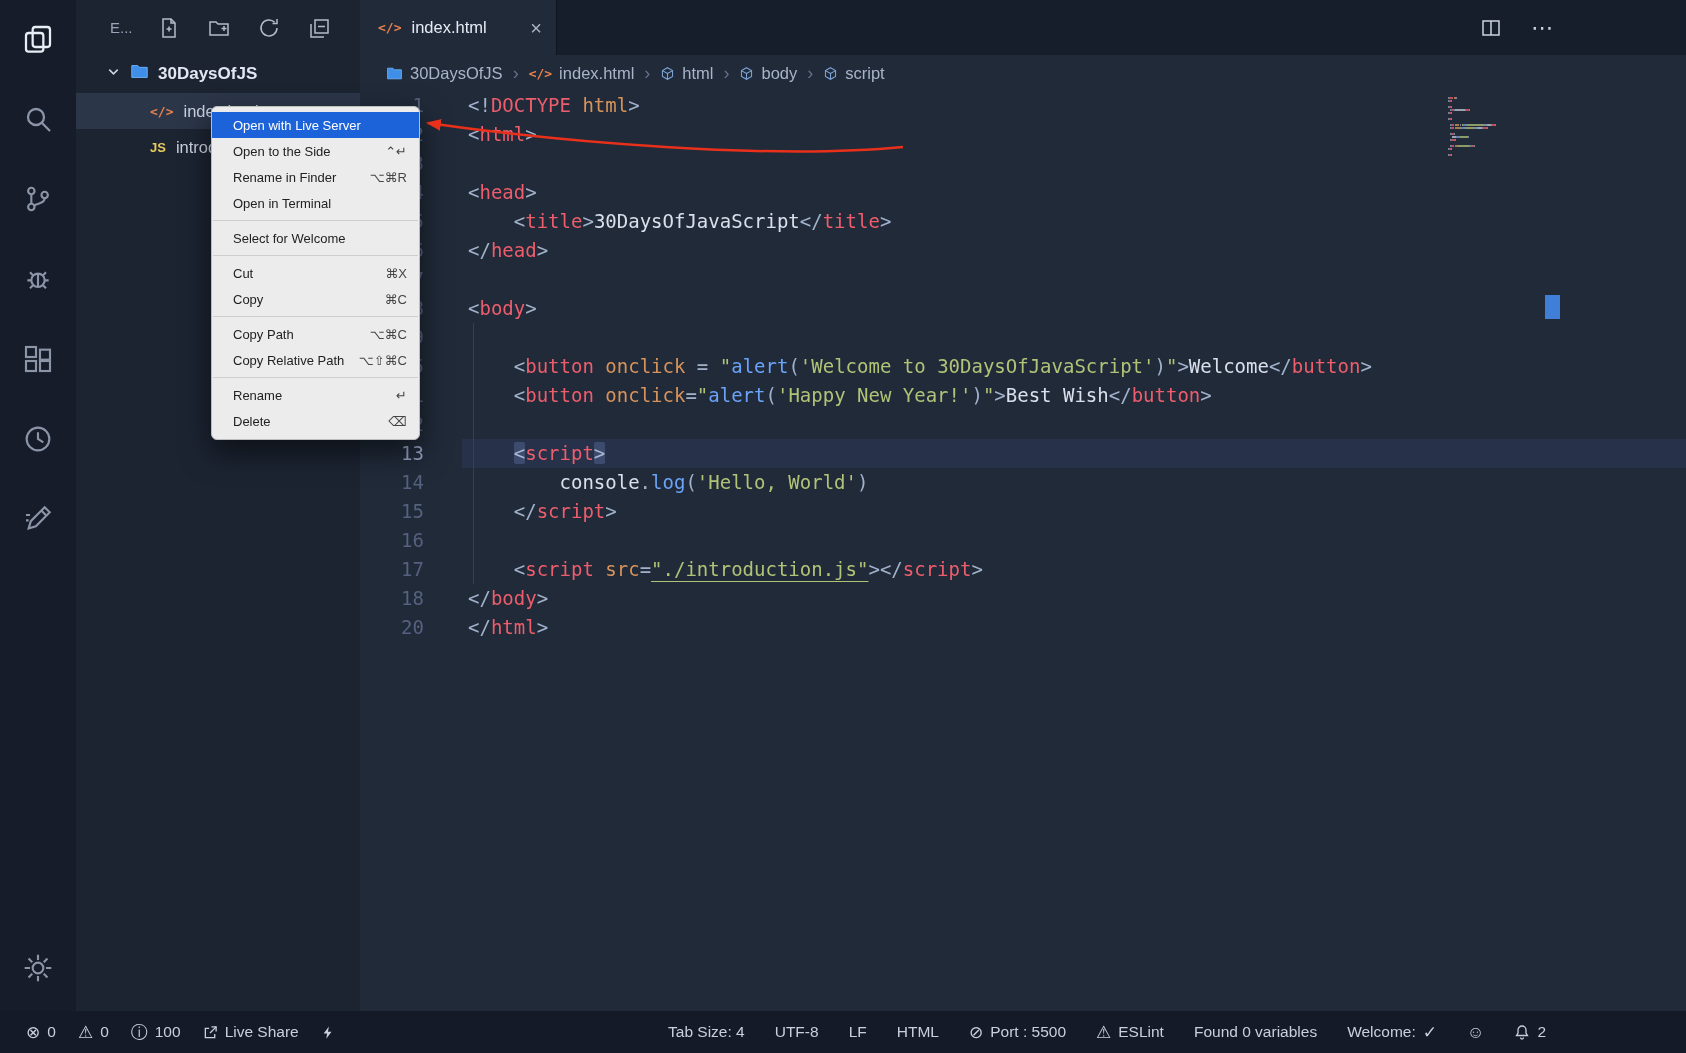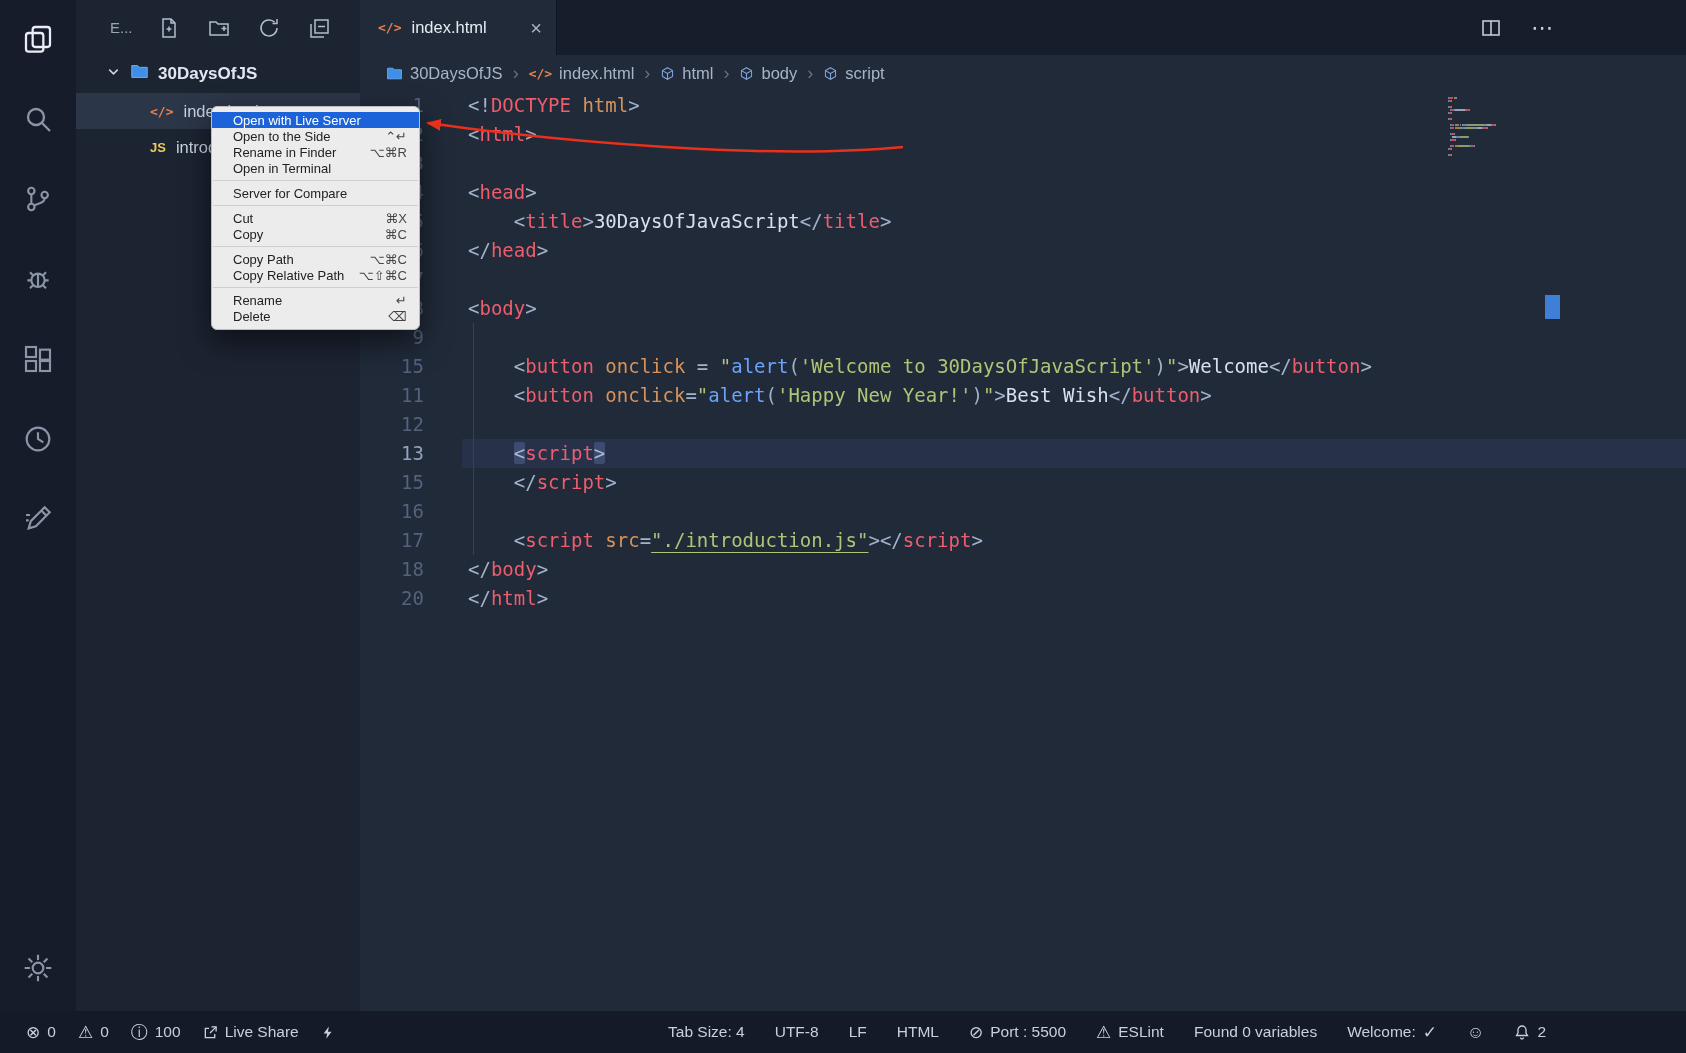--- a/index.html
+++ b/index.html
@@ -67,21 +67,21 @@
 
   
   .statusbar{height:42px;background:#141a27;display:flex;align-items:center;color:#c9d0dd;font-size:15.5px;padding:0 140px 0 26px}
   .sb-left{display:flex;align-items:center;gap:22px}
   .sb-right{margin-left:auto;display:flex;align-items:center;gap:30px}
   .sti{display:inline-flex;align-items:center;gap:7px;cursor:pointer;white-space:nowrap}
   .st-ic{display:inline-flex;align-items:center;font-size:17px;line-height:1}
 
   
   .ctxmenu{position:absolute;left:211px;top:106px;width:209px;background:#ececec;border:1px solid #bdbdbd;border-radius:6px;box-shadow:0 12px 30px rgba(0,0,0,.55);padding:5px 0;z-index:40;font-size:13px;color:#222}
-  .mi{height:16px;display:flex;align-items:center;justify-content:space-between;padding:0 12px 0 21px;cursor:pointer}
+  .mi{height:26px;display:flex;align-items:center;justify-content:space-between;padding:0 12px 0 21px;cursor:pointer}
   .mi.act{background:#1c62d9;color:#fff}
   .ms{color:#454545;margin-left:12px}
   .mi.act .ms{color:#fff}
   .msep{height:1px;background:#cfcfcf;margin:4px 1px}
 
   
   .note{position:absolute;left:905px;top:90px;width:303px;height:172px;border:2px solid #e52d12;z-index:60;
         color:#f5391d;font-size:19px;line-height:27px;text-align:center;padding-top:5px;white-space:pre-line}
   .arrow{position:absolute;left:0;top:0;width:1686px;height:1053px;pointer-events:none;z-index:70}
 </style>
@@ -310,20 +310,24 @@
             </div>
             <div class="cl g">
               <span class="ln">12</span>
               <span class="cd"></span>
             </div>
             <div class="cl cur g">
               <span class="ln">13</span>
               <span class="cd"><span class="tk-x">    </span><span class="tk-pm">&lt;</span><span class="tk-t">script</span><span class="tk-pm">&gt;</span></span>
             </div>
             <div class="cl g">
+              <span class="ln">14</span>
+              <span class="cd"><span class="tk-x">        </span><span class="tk-o">console</span><span class="tk-p">.</span><span class="tk-f">log</span><span class="tk-p">(</span><span class="tk-s">'Hello, World'</span><span class="tk-p">)</span></span>
+            </div>
+            <div class="cl g">
               <span class="ln">15</span>
               <span class="cd"><span class="tk-x">    </span><span class="tk-p">&lt;/</span><span class="tk-t">script</span><span class="tk-p">&gt;</span></span>
             </div>
             <div class="cl g">
               <span class="ln">16</span>
               <span class="cd"></span>
             </div>
             <div class="cl g">
               <span class="ln">17</span>
               <span class="cd"><span class="tk-x">    </span><span class="tk-p">&lt;</span><span class="tk-t">script</span><span class="tk-x"> </span><span class="tk-a">src</span><span class="tk-p">=</span><span class="tk-link">"./introduction.js"</span><span class="tk-p">&gt;</span><span class="tk-p">&lt;/</span><span class="tk-t">script</span><span class="tk-p">&gt;</span></span>
@@ -558,21 +562,21 @@
       <div class="mi">
         <span class="ml">Rename in Finder</span>
         <span class="ms">⌥⌘R</span>
       </div>
       <div class="mi">
         <span class="ml">Open in Terminal</span>
         <span class="ms"></span>
       </div>
       <div class="msep"></div>
       <div class="mi">
-        <span class="ml">Server for Compare</span>
+        <span class="ml">Select for Welcome</span>
         <span class="ms"></span>
       </div>
       <div class="msep"></div>
       <div class="mi">
         <span class="ml">Cut</span>
         <span class="ms">⌘X</span>
       </div>
       <div class="mi">
         <span class="ml">Copy</span>
         <span class="ms">⌘C</span>

